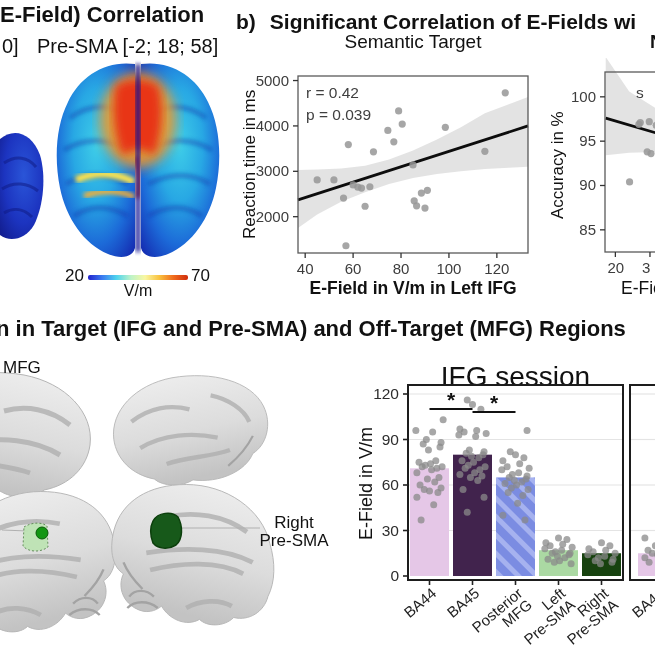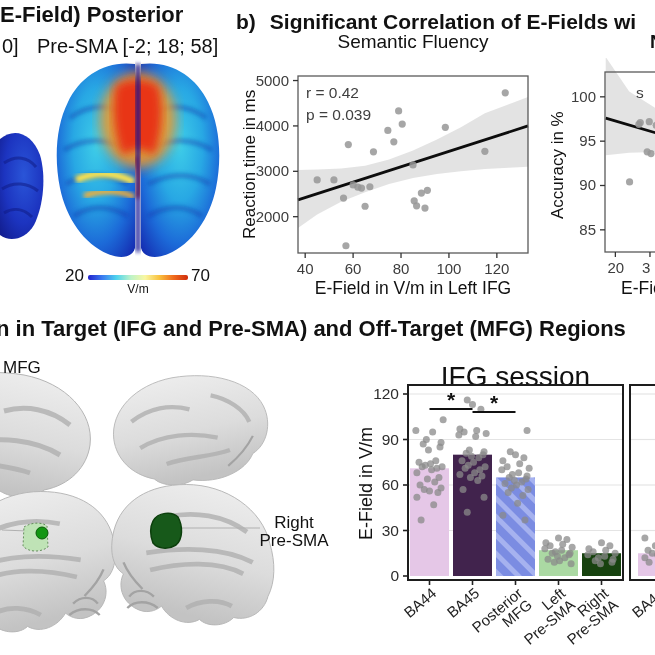--- a/index.html
+++ b/index.html
@@ -10,21 +10,21 @@
   .vlab{position:absolute;writing-mode:vertical-rl;transform:rotate(180deg);
         text-align:center;color:#111;}
   .ctr{text-align:center;}
   .nowrap{white-space:nowrap;}
 </style>
 </head>
 <body>
 
 <div id="fig">
 
-  <div class="abs bold" style="left:0;top:2px;font-size:22px;">E-Field) Posterior</div>
+  <div class="abs bold" style="left:0;top:2px;font-size:22px;">E-Field) Correlation</div>
   <div class="abs" style="left:2px;top:35px;font-size:20px;">0]</div>
   <div class="abs" style="left:37px;top:35px;font-size:20px;">Pre-SMA [-2; 18; 58]</div>
 
   <svg class="abs" style="left:0;top:127px;" width="47" height="120" viewBox="0 0 47 120">
     <defs>
       <radialGradient id="pbg" cx="55%" cy="40%" r="75%">
         <stop offset="0%" stop-color="#2a55d8"></stop>
           <stop offset="60%" stop-color="#1c34c0"></stop>
         <stop offset="100%" stop-color="#131f92"></stop>
       </radialGradient>
@@ -67,27 +67,27 @@
     <path d="M70,28 C80,20 102,20 112,28 C118,48 116,80 107,98 C100,88 84,90 77,98 C68,78 66,48 70,28 Z" fill="#e83414" filter="url(#b4)"></path>
     <path d="M90,98 C94,114 94,128 92,140" stroke="#f05010" stroke-width="6" fill="none" filter="url(#b2)"></path>
     <path d="M30,122 C52,112 72,116 88,124" stroke="#ffe44d" stroke-width="7" fill="none" filter="url(#b2)"></path>
     <path d="M38,138 C58,131 76,133 88,139" stroke="#ffb02e" stroke-width="5" fill="none" filter="url(#b2)"></path>
     <rect x="89.5" y="6" width="5" height="188" fill="#0c1792" opacity="0.9" filter="url(#b2)"></rect>
   </svg>
 
   <div class="abs" id="colorbar" style="left: 88px; top: 275px; width: 100px; height: 5px; border-radius: 2px; background: linear-gradient(to right, rgb(34, 34, 204), rgb(58, 123, 240), rgb(79, 212, 238), rgb(189, 243, 200), rgb(249, 247, 162), rgb(249, 193, 62), rgb(240, 106, 29), rgb(207, 44, 13));"></div>
   <div class="abs" style="left:52px;top:266px;width:32px;font-size:17px;text-align:right;">20</div>
   <div class="abs" style="left:191px;top:266px;font-size:17px;">70</div>
-  <div class="abs ctr" style="left:88px;top:282px;width:100px;font-size:12px;">V/m</div>
+  <div class="abs ctr" style="left:88px;top:282px;width:100px;font-size:16px;">V/m</div>
 
   <div class="abs nowrap" style="left:236px;top:10px;font-size:21px;">
     <span class="bold">b)</span><span class="bold" style="margin-left:14px;">Significant Correlation of E-Fields wi</span>
   </div>
 
-  <div class="abs ctr" style="left:298px;top:31px;width:230px;font-size:19px;">Semantic Fluency</div>
+  <div class="abs ctr" style="left:298px;top:31px;width:230px;font-size:19px;">Semantic Target</div>
   <div class="vlab" style="left:240px;top:76px;height:177px;font-size:17px;">Reaction time in ms</div>
   <svg class="abs" id="semantic_fluency" style="left:238px;top:58px;" width="300" height="247">
       <polygon points="60,111.94615384615385 79.16666666666667,111.49230769230769 103.125,110.58461538461539 127.08333333333333,107.86153846153846 151.04166666666669,101.50769230769231 175,92.43076923076923 198.95833333333334,81.53846153846155 222.91666666666666,69.28461538461539 246.875,55.215384615384615 270.83333333333337,46.13846153846154 290,38.87692307692308 290,108.76923076923077 270.83333333333337,109.67692307692307 246.875,111.03846153846153 222.91666666666666,113.3076923076923 198.95833333333334,116.03076923076924 175,120.11538461538461 151.04166666666669,126.01538461538462 127.08333333333333,134.18461538461537 103.125,143.7153846153846 79.16666666666667,156.42307692307693 60,170.03846153846155" fill="#dcdcdc" opacity="0.8"></polygon>
       <line x1="60" y1="141.9" x2="290" y2="67.92307692307692" stroke="#0d0d0d" stroke-width="2.8"></line>
       <circle cx="79.16666666666667" cy="121.93076923076923" r="3.6" fill="#979797" opacity="0.85"></circle>
       <circle cx="95.9375" cy="121.93076923076923" r="3.6" fill="#979797" opacity="0.85"></circle>
       <circle cx="105.52083333333334" cy="140.0846153846154" r="3.6" fill="#979797" opacity="0.85"></circle>
       <circle cx="107.91666666666666" cy="187.73846153846154" r="3.6" fill="#979797" opacity="0.85"></circle>
       <circle cx="110.3125" cy="86.53076923076924" r="3.6" fill="#979797" opacity="0.85"></circle>
       <circle cx="115.10416666666666" cy="126.92307692307692" r="3.6" fill="#979797" opacity="0.85"></circle>
@@ -124,21 +124,21 @@
       <text x="51" y="163.69230769230768" text-anchor="end" font-size="15" fill="#3d3d3d">2000</text>
       <line x1="55" y1="113.3076923076923" x2="60" y2="113.3076923076923" stroke="#333" stroke-width="1.3"></line>
       <text x="51" y="118.3076923076923" text-anchor="end" font-size="15" fill="#3d3d3d">3000</text>
       <line x1="55" y1="67.92307692307692" x2="60" y2="67.92307692307692" stroke="#333" stroke-width="1.3"></line>
       <text x="51" y="72.92307692307692" text-anchor="end" font-size="15" fill="#3d3d3d">4000</text>
       <line x1="55" y1="22.53846153846154" x2="60" y2="22.53846153846154" stroke="#333" stroke-width="1.3"></line>
       <text x="51" y="27.53846153846154" text-anchor="end" font-size="15" fill="#3d3d3d">5000</text>
       <text x="68" y="40" font-size="15.5" fill="#3f3f3f">r = 0.42</text>
       <text x="68" y="62" font-size="15.5" fill="#3f3f3f">p = 0.039</text>
     </svg>
-  <div class="abs ctr" style="left:298px;top:278px;width:230px;font-size:17.5px;">E-Field in V/m in Left IFG</div>
+  <div class="abs ctr" style="left:298px;top:278px;width:230px;font-size:17.5px;font-weight:bold;">E-Field in V/m in Left IFG</div>
 
   <div class="vlab" style="left:548px;top:85px;height:160px;font-size:17px;">Accuracy in %</div>
   <svg class="abs" id="accuracy_partial" style="left:545px;top:58px;" width="110" height="247">
       <polygon points="60.691823899371066,-1.07389162561579 84.21383647798743,33.50738916256161 115,53.01477832512308 115,93.80295566502464 84.21383647798743,94.68965517241377 60.691823899371066,97.34975369458121" fill="#dcdcdc" opacity="0.8"></polygon>
       <line x1="60.691823899371066" y1="60.108374384236484" x2="115" y2="76.0689655172414" stroke="#0d0d0d" stroke-width="2.8"></line>
       <circle cx="84.55974842767296" cy="123.9507389162561" r="3.6" fill="#979797" opacity="0.85"></circle>
       <circle cx="93.8993710691824" cy="66.31527093596051" r="3.6" fill="#979797" opacity="0.85"></circle>
       <circle cx="95.28301886792454" cy="64.54187192118229" r="3.6" fill="#979797" opacity="0.85"></circle>
       <circle cx="104.27672955974843" cy="63.65517241379306" r="3.6" fill="#979797" opacity="0.85"></circle>
       <circle cx="102.20125786163523" cy="93.80295566502464" r="3.6" fill="#979797" opacity="0.85"></circle>

